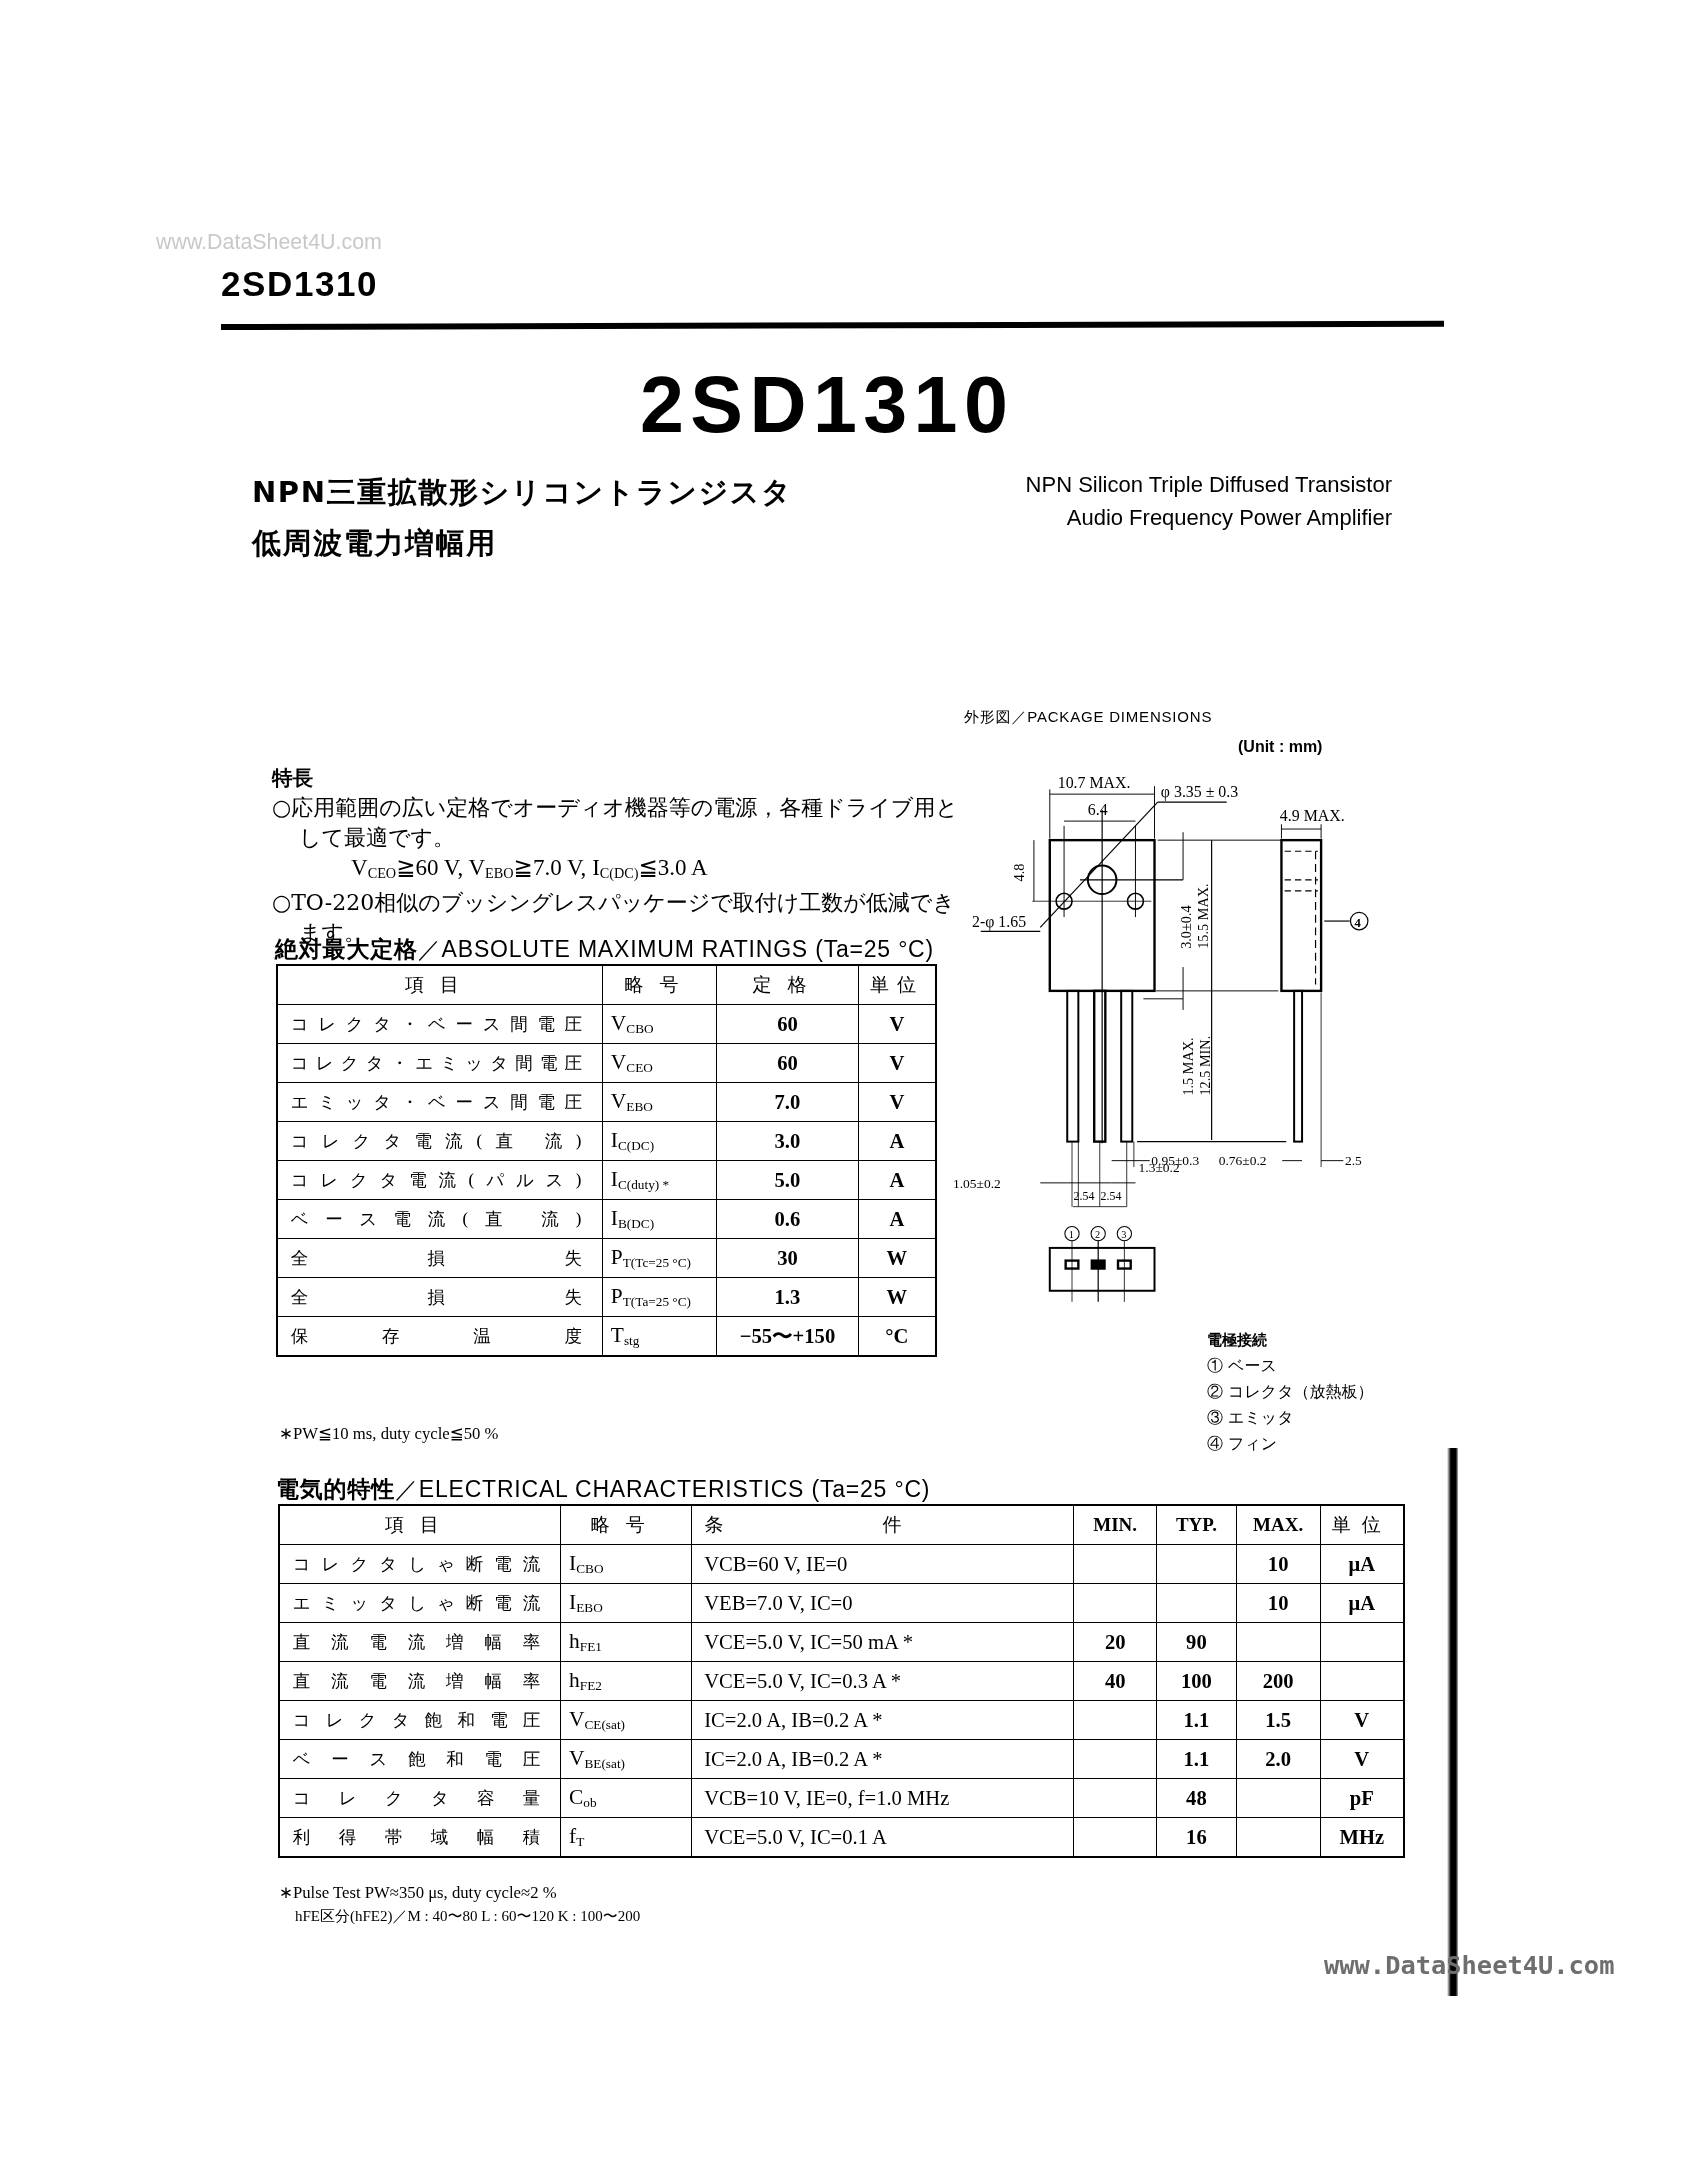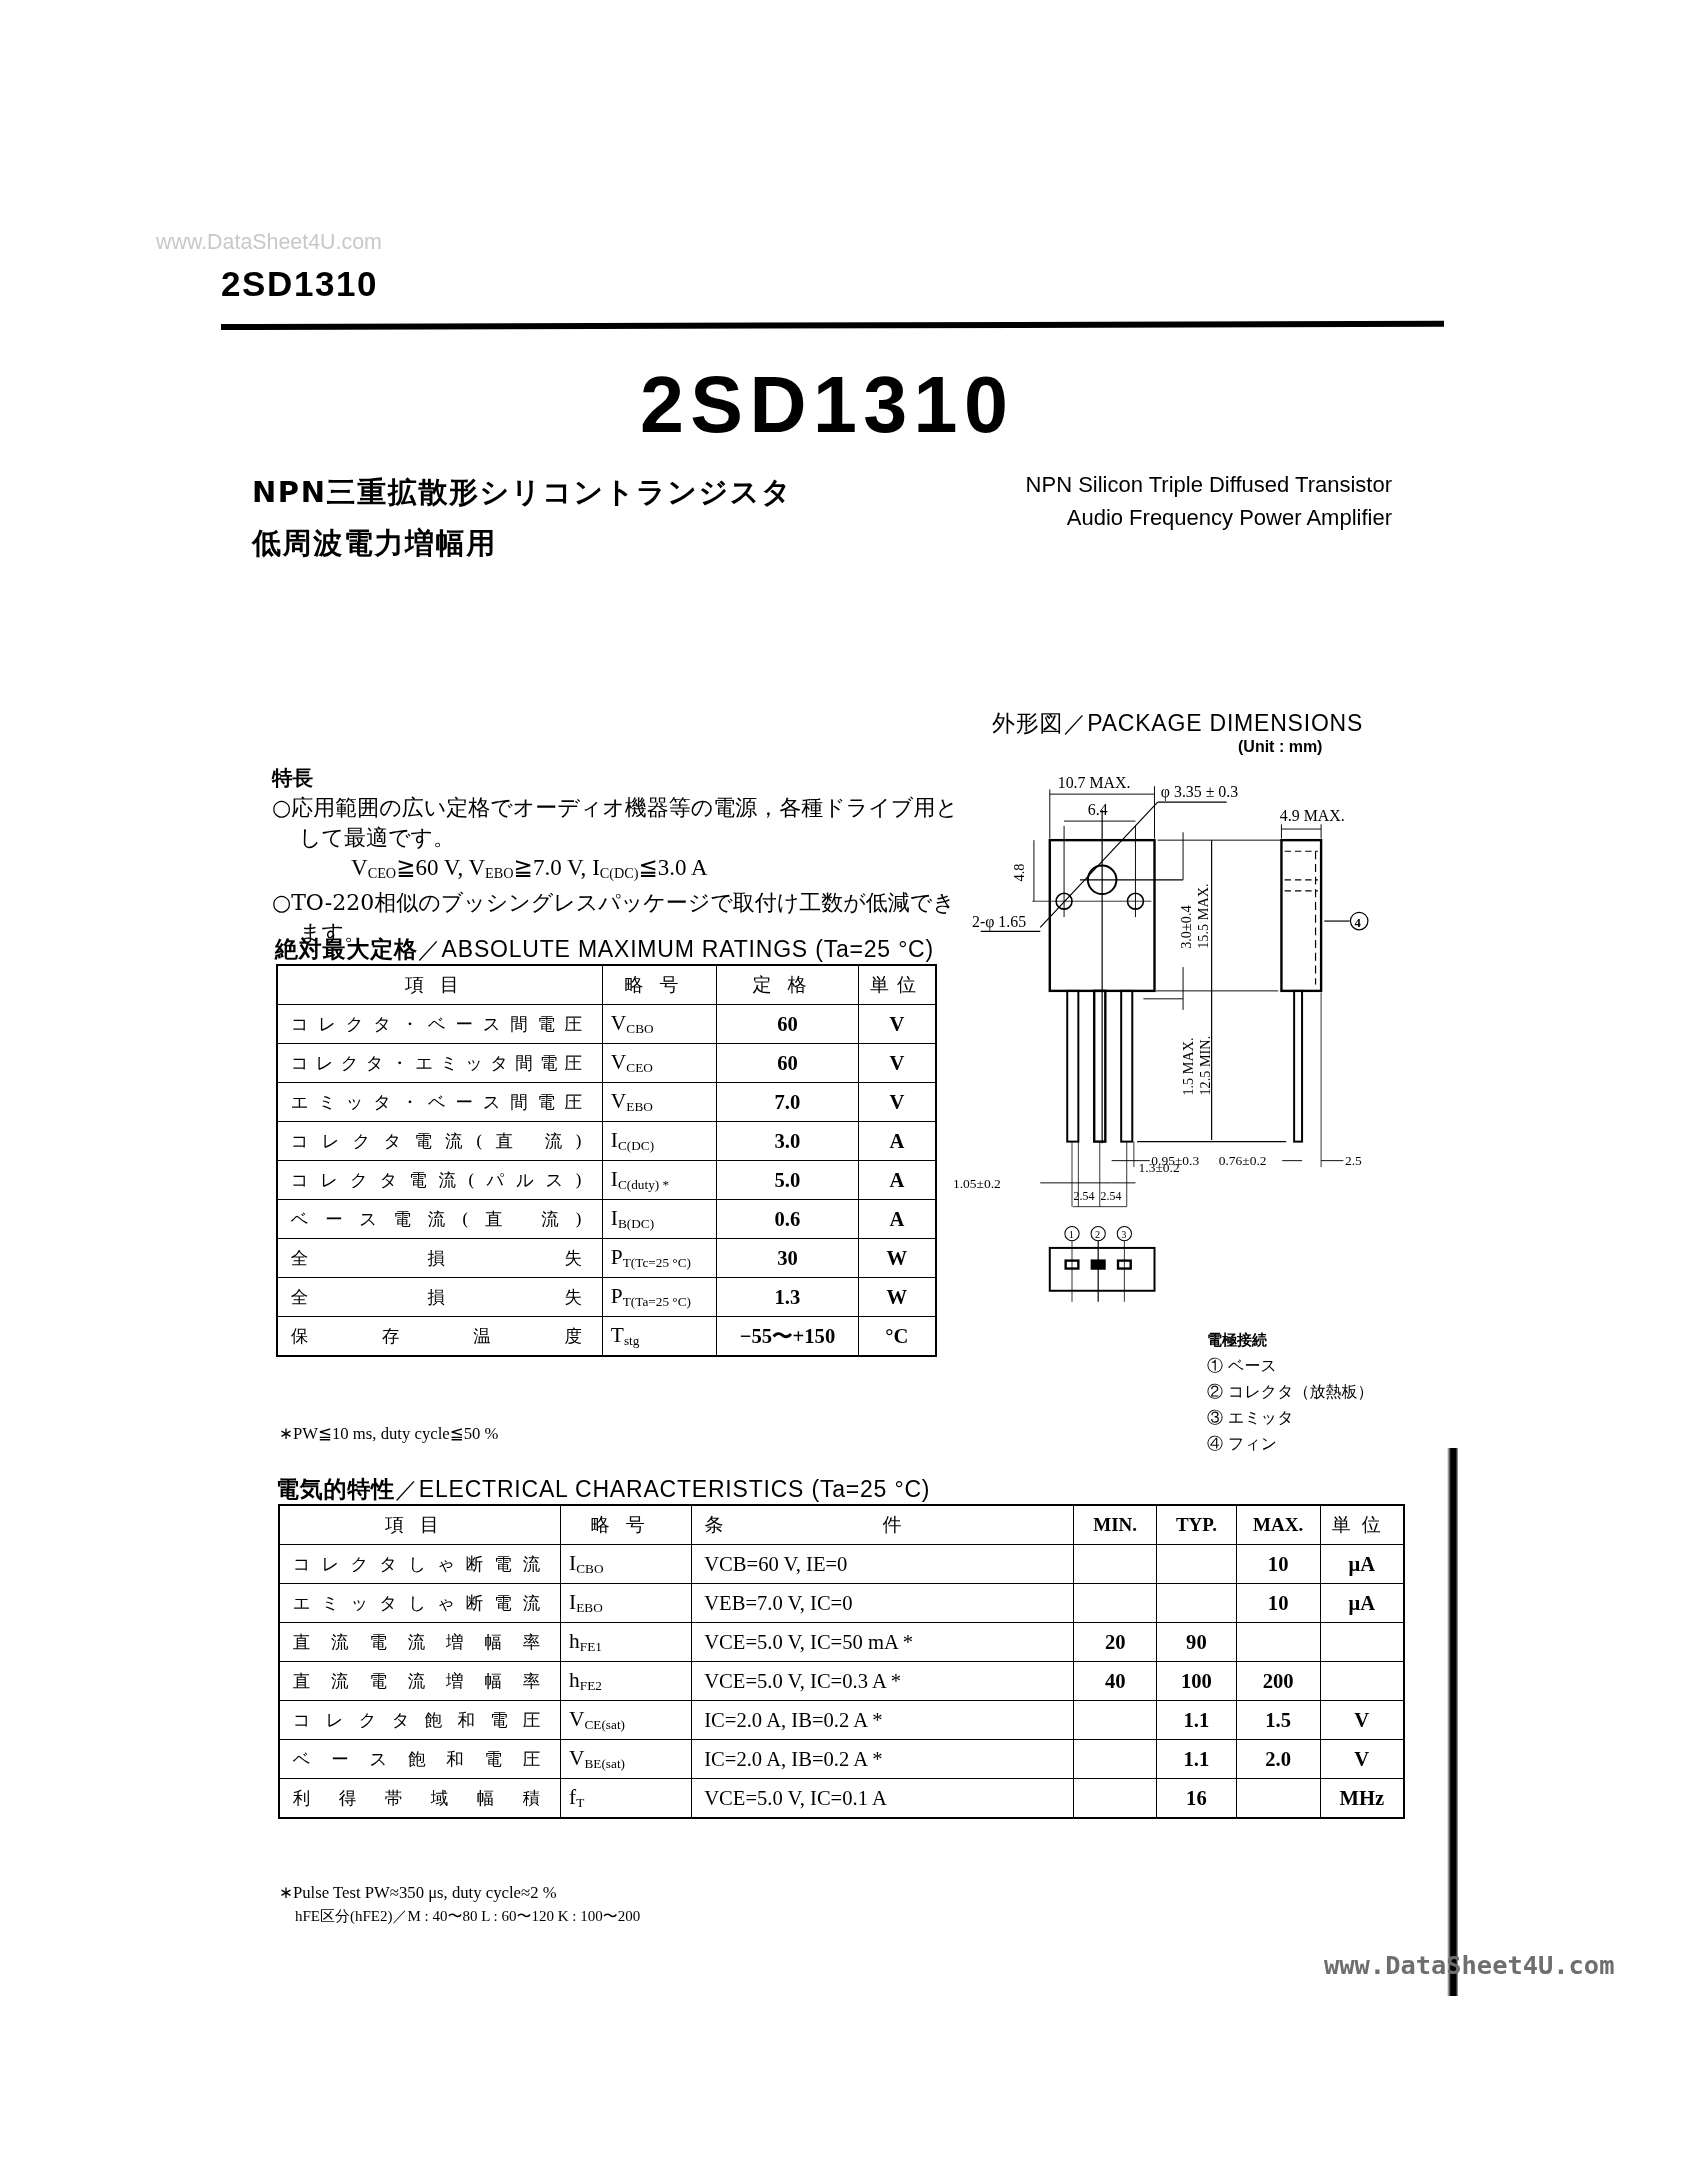--- a/index.html
+++ b/index.html
@@ -23,21 +23,21 @@
   table.spec td, table.spec th { border:1.6px solid #000; padding:0 8px; height:38px; font-weight:normal; white-space:nowrap; }
   table.spec { border:2.4px solid #000; }
   table.spec th { font-family:"DejaVu Serif", serif; font-size:19px; letter-spacing:16px; text-align:center; }
   table.spec td.item { font-family:"DejaVu Serif", serif; font-size:17.5px; letter-spacing:7.1px; text-align:justify; text-align-last:justify; padding:0 12.7px; }
   table.spec td.sym { text-align:left; font-size:21.4px; }
   table.spec td.num { text-align:center; font-weight:bold; font-size:20.6px; }
   table.spec td.unit { text-align:center; font-weight:bold; font-size:20.6px; }
   table.spec td.cond { text-align:left; font-size:20.6px; padding-left:12.7px; }
   .footnote { font-size:16.7px; font-family:"Liberation Serif", serif; }
   .scan-mark { left:1447px; top:1448px; width:11px; height:548px; background:linear-gradient(to right, rgba(0,0,0,0) 0%, #000 35%, #000 80%, rgba(0,0,0,0.3) 100%); }
-  .pkg-title { left:964px; top:708px; font-size:23px; font-family:"Liberation Sans", sans-serif; letter-spacing:0.8px; white-space:nowrap;margin-left:28px; }
+  .pkg-title { left:964px; top:708px; font-size:15px; font-family:"Liberation Sans", sans-serif; letter-spacing:0.8px; white-space:nowrap; }
   .pkg-unit { left:1229px; top:738px; font-size:16px; font-family:"Liberation Sans", sans-serif; font-weight:bold;margin-left:9px; }
   .legend { left:1207px; top:1327px; font-size:16px; line-height:26px; font-family:"DejaVu Serif", serif; }
   .legend .lt { font-weight:bold; font-family:"DejaVu Sans", sans-serif; font-size:15px; }
 </style>
 </head>
 <body>
 
 <div class="abs watermark-top">www.DataSheet4U.com</div>
 <div class="abs hdr-part">2SD1310</div>
 <div class="abs hdr-rule"></div>
@@ -207,20 +207,29 @@
   <tr>
         <td class="item">ベース飽和電圧</td>
         <td class="sym"><span>V</span><sub>BE(sat)</sub></td>
         <td class="cond">IC=2.0 A, IB=0.2 A *</td>
         <td class="num"></td>
         <td class="num">1.1</td>
         <td class="num">2.0</td>
         <td class="unit">V</td>
       </tr>
   <tr>
+        <td class="item">コレクタ容量</td>
+        <td class="sym"><span>C</span><sub>ob</sub></td>
+        <td class="cond">VCB=10 V, IE=0, f=1.0 MHz</td>
+        <td class="num"></td>
+        <td class="num">48</td>
+        <td class="num"></td>
+        <td class="unit">pF</td>
+      </tr>
+  <tr>
         <td class="item">利得帯域幅積</td>
         <td class="sym"><span>f</span><sub>T</sub></td>
         <td class="cond">VCE=5.0 V, IC=0.1 A</td>
         <td class="num"></td>
         <td class="num">16</td>
         <td class="num"></td>
         <td class="unit">MHz</td>
       </tr>
 </tbody>
   </table>

